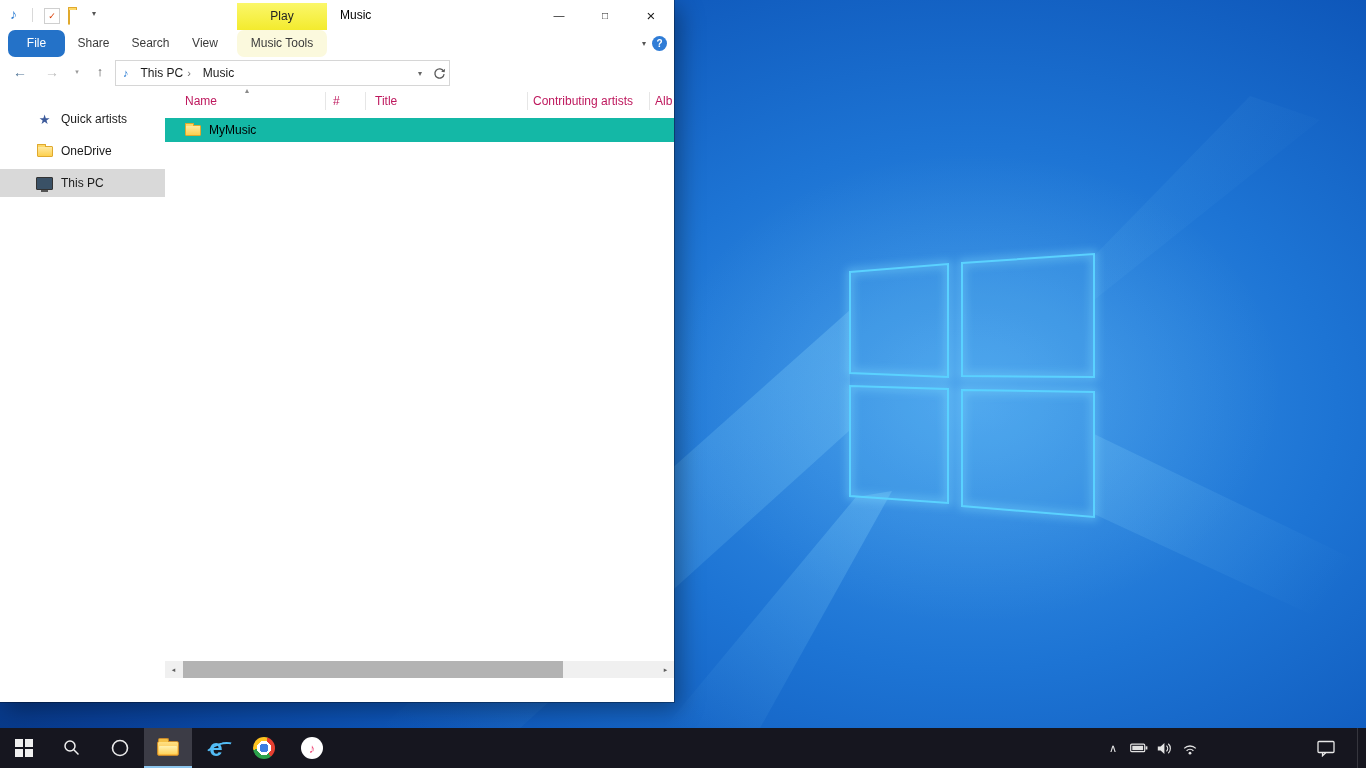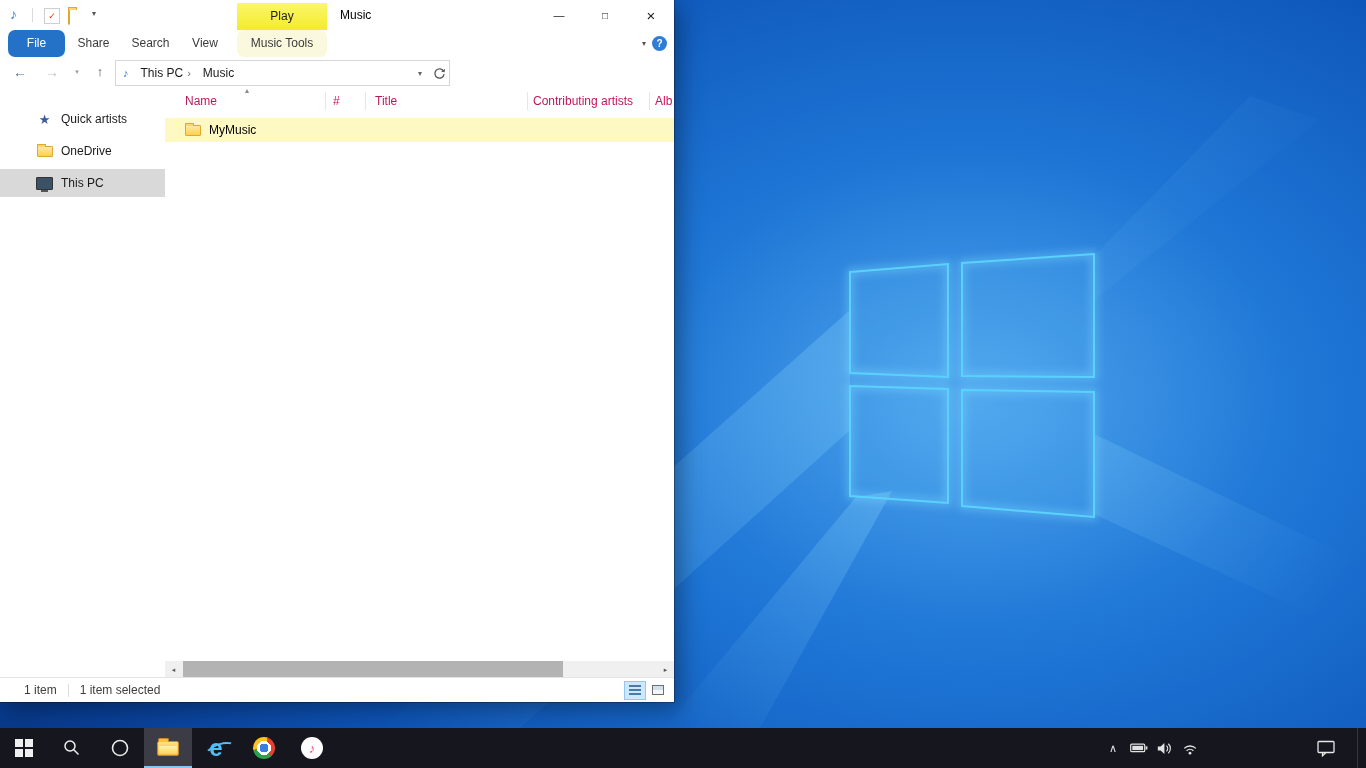--- a/index.html
+++ b/index.html
@@ -67,21 +67,21 @@
     border:1px solid #e0a92d;border-bottom:none;border-radius:1px 1px 0 0;}
   .monitor{position:relative;width:15px;height:11px;background:#3a5166;border:1px solid #333;border-radius:1px;}
   .monitor::after{content:"";position:absolute;left:4px;right:4px;bottom:-3px;height:2px;background:#555;}
   .monitor.net{background:#2d7dd2;}
 
   .content{position:absolute;left:165px;top:0;right:0;bottom:0;background:#fff;overflow:hidden;}
   .col-headers{position:absolute;left:0;top:0;right:0;height:28px;}
   .col-label{position:absolute;top:0;line-height:28px;color:#be185d;white-space:nowrap;}
   .sort-caret{position:absolute;left:80px;top:-1px;font-size:8px;color:#8a8a8a;line-height:10px;}
   .col-sep{position:absolute;top:5px;bottom:5px;width:1px;background:#e6e6e6;}
-  .file-row{position:absolute;left:0;top:31px;right:0;height:24px;background:#fef9c3;
+  .file-row{position:absolute;left:0;top:31px;right:0;height:24px;background:#14b8a6;
     display:flex;align-items:center;padding-left:20px;box-sizing:border-box;}
   .file-name{margin-left:8px;color:#000;}
   .hscroll{position:absolute;left:0;right:0;bottom:0;height:17px;background:#f0f0f0;display:flex;}
   .scroll-btn{width:17px;height:17px;display:flex;align-items:center;justify-content:center;font-size:7px;color:#5e5e5e;}
   .scroll-track{flex:1;position:relative;}
   .scroll-thumb{position:absolute;left:1px;top:0;height:17px;width:380px;background:#b3b3b3;}
 
   .statusbar{position:absolute;left:0;bottom:0;right:0;height:24px;background:#fff;border-top:1px solid #e4e4e4;
     display:flex;align-items:center;}
   .status-count{margin-left:24px;color:#3d3d3d;}
@@ -255,33 +255,20 @@
           <div class="scroll-btn">◂</div>
           <div class="scroll-track">
             <div class="scroll-thumb"></div>
           </div>
           <div class="scroll-btn">▸</div>
         </div>
       </div>
 
     </div>
 
-    <div class="statusbar">
-      <span class="status-count">1 item</span>
-      <span class="status-div"></span>
-      <span class="status-sel">1 item selected</span>
-      <div class="view-btns">
-        <div class="view-btn active">
-            <span class="details-icon"></span>
-          </div>
-        <div class="view-btn">
-            <span class="thumbs-icon"></span>
-          </div>
-      </div>
-    </div>
 
   </div>
 
   <div class="taskbar">
     <div class="tb-btn">
       <span class="start-grid">
           <i></i>
           <i></i>
           <i></i>
           <i></i>

